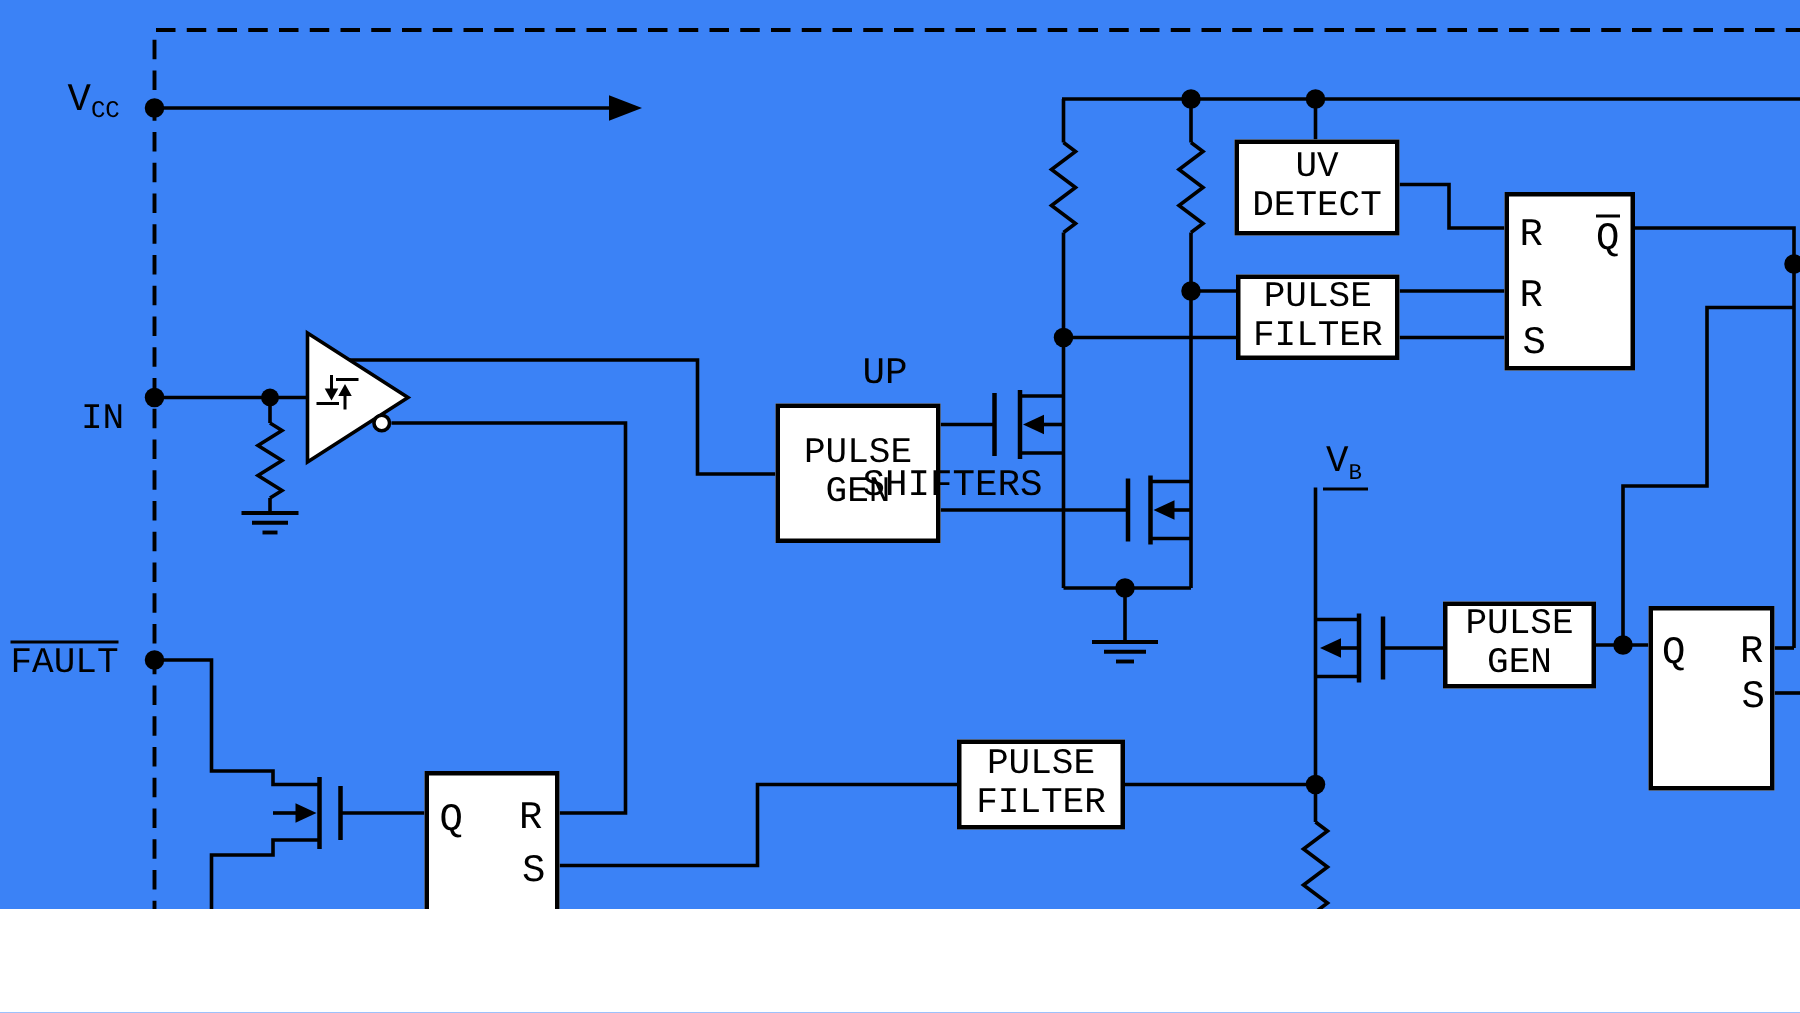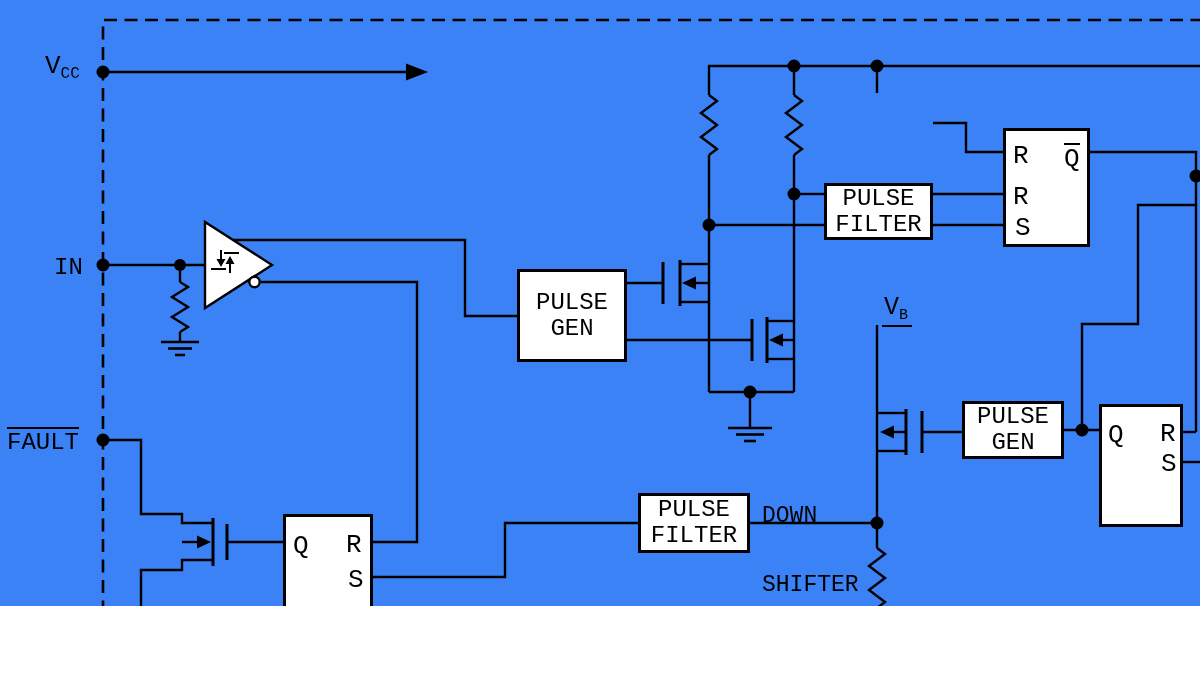--- a/index.html
+++ b/index.html
@@ -149,35 +149,39 @@
       <circle cx="794" cy="194" r="6.5"></circle>
       <circle cx="750" cy="392" r="6.5"></circle>
       <circle cx="877" cy="523" r="6.5"></circle>
       <circle cx="1082" cy="430" r="6.5"></circle>
       <circle cx="1196" cy="176" r="6.5"></circle>
     </g>
   </svg>
 
   <div class="lbl" style="left:45px;top:53px;"><span class="vtext">V</span><span class="sub">CC</span></div>
 
-  <div class="lbl pin" style="left:54px;top:256px;"><span>IN</span></div>
+  <div class="lbl pin" style="left:54px;top:268px;"><span>IN</span></div>
 
   <div class="lbl pin" style="left:7px;top:427px;text-align:center;"><span class="overlined">FAULT</span></div>
 
   <div class="lbl pin" style="left:27px;top:625px;"><span>COM</span></div>
 
   <div class="lbl" style="left:882px;top:293px;"><span class="underlined"><span style="font-size:25px;">V</span><span class="sub" style="font-size:15px;">B</span></span></div>
 
-
-
-  <div class="lbl" style="left:762px;top:459px;font-size:23px;line-height:23px;">
-    <div>DOWN</div>
-    <div>SHIFTER</div>
-  </div>
-
+  <div class="lbl" style="left:575px;top:186px;font-size:25px;line-height:25px;">
+    <div>UP</div>
+    <div>SHIFTERS</div>
+  </div>
+
+
+
+  <div class="box" style="left:823px;top:93px;width:110px;height:64px;">
+    <span>UV</span>
+    <span>DETECT</span>
+  </div>
 
   <div class="box" style="left:824px;top:183px;width:109px;height:57px;">
     <span>PULSE</span>
     <span>FILTER</span>
   </div>
 
   <div class="box" style="left:517px;top:269px;width:110px;height:93px;">
     <span>PULSE</span>
     <span>GEN</span>
   </div>

